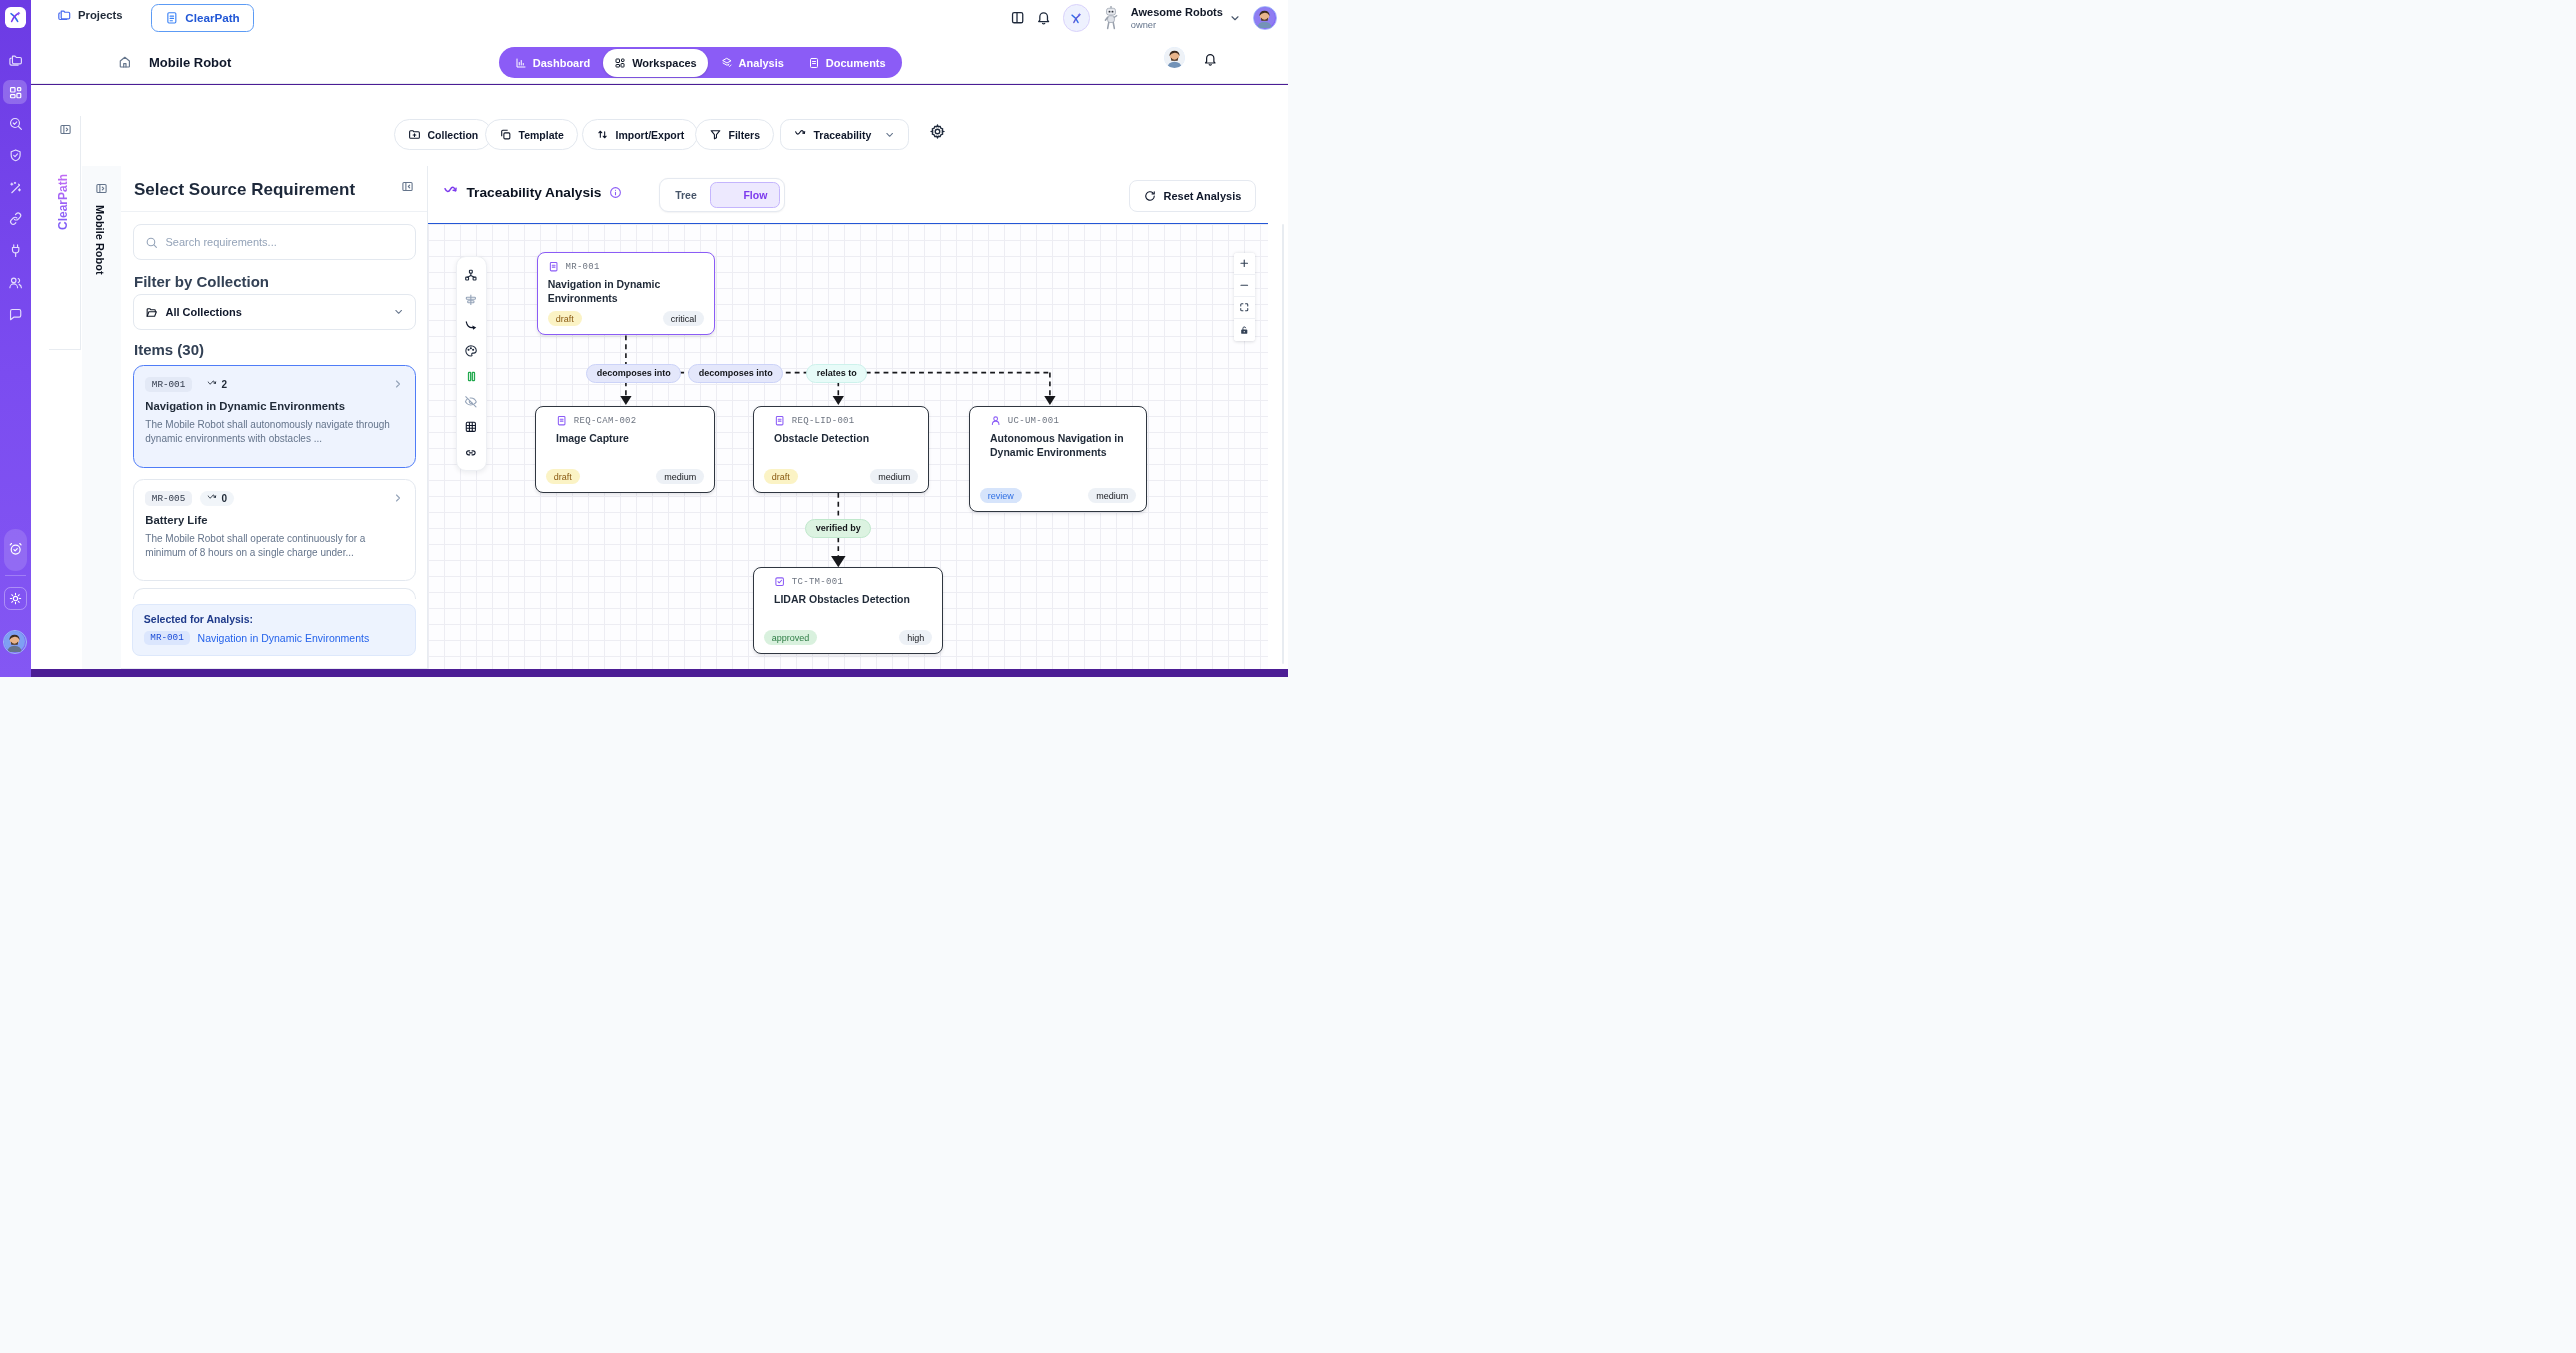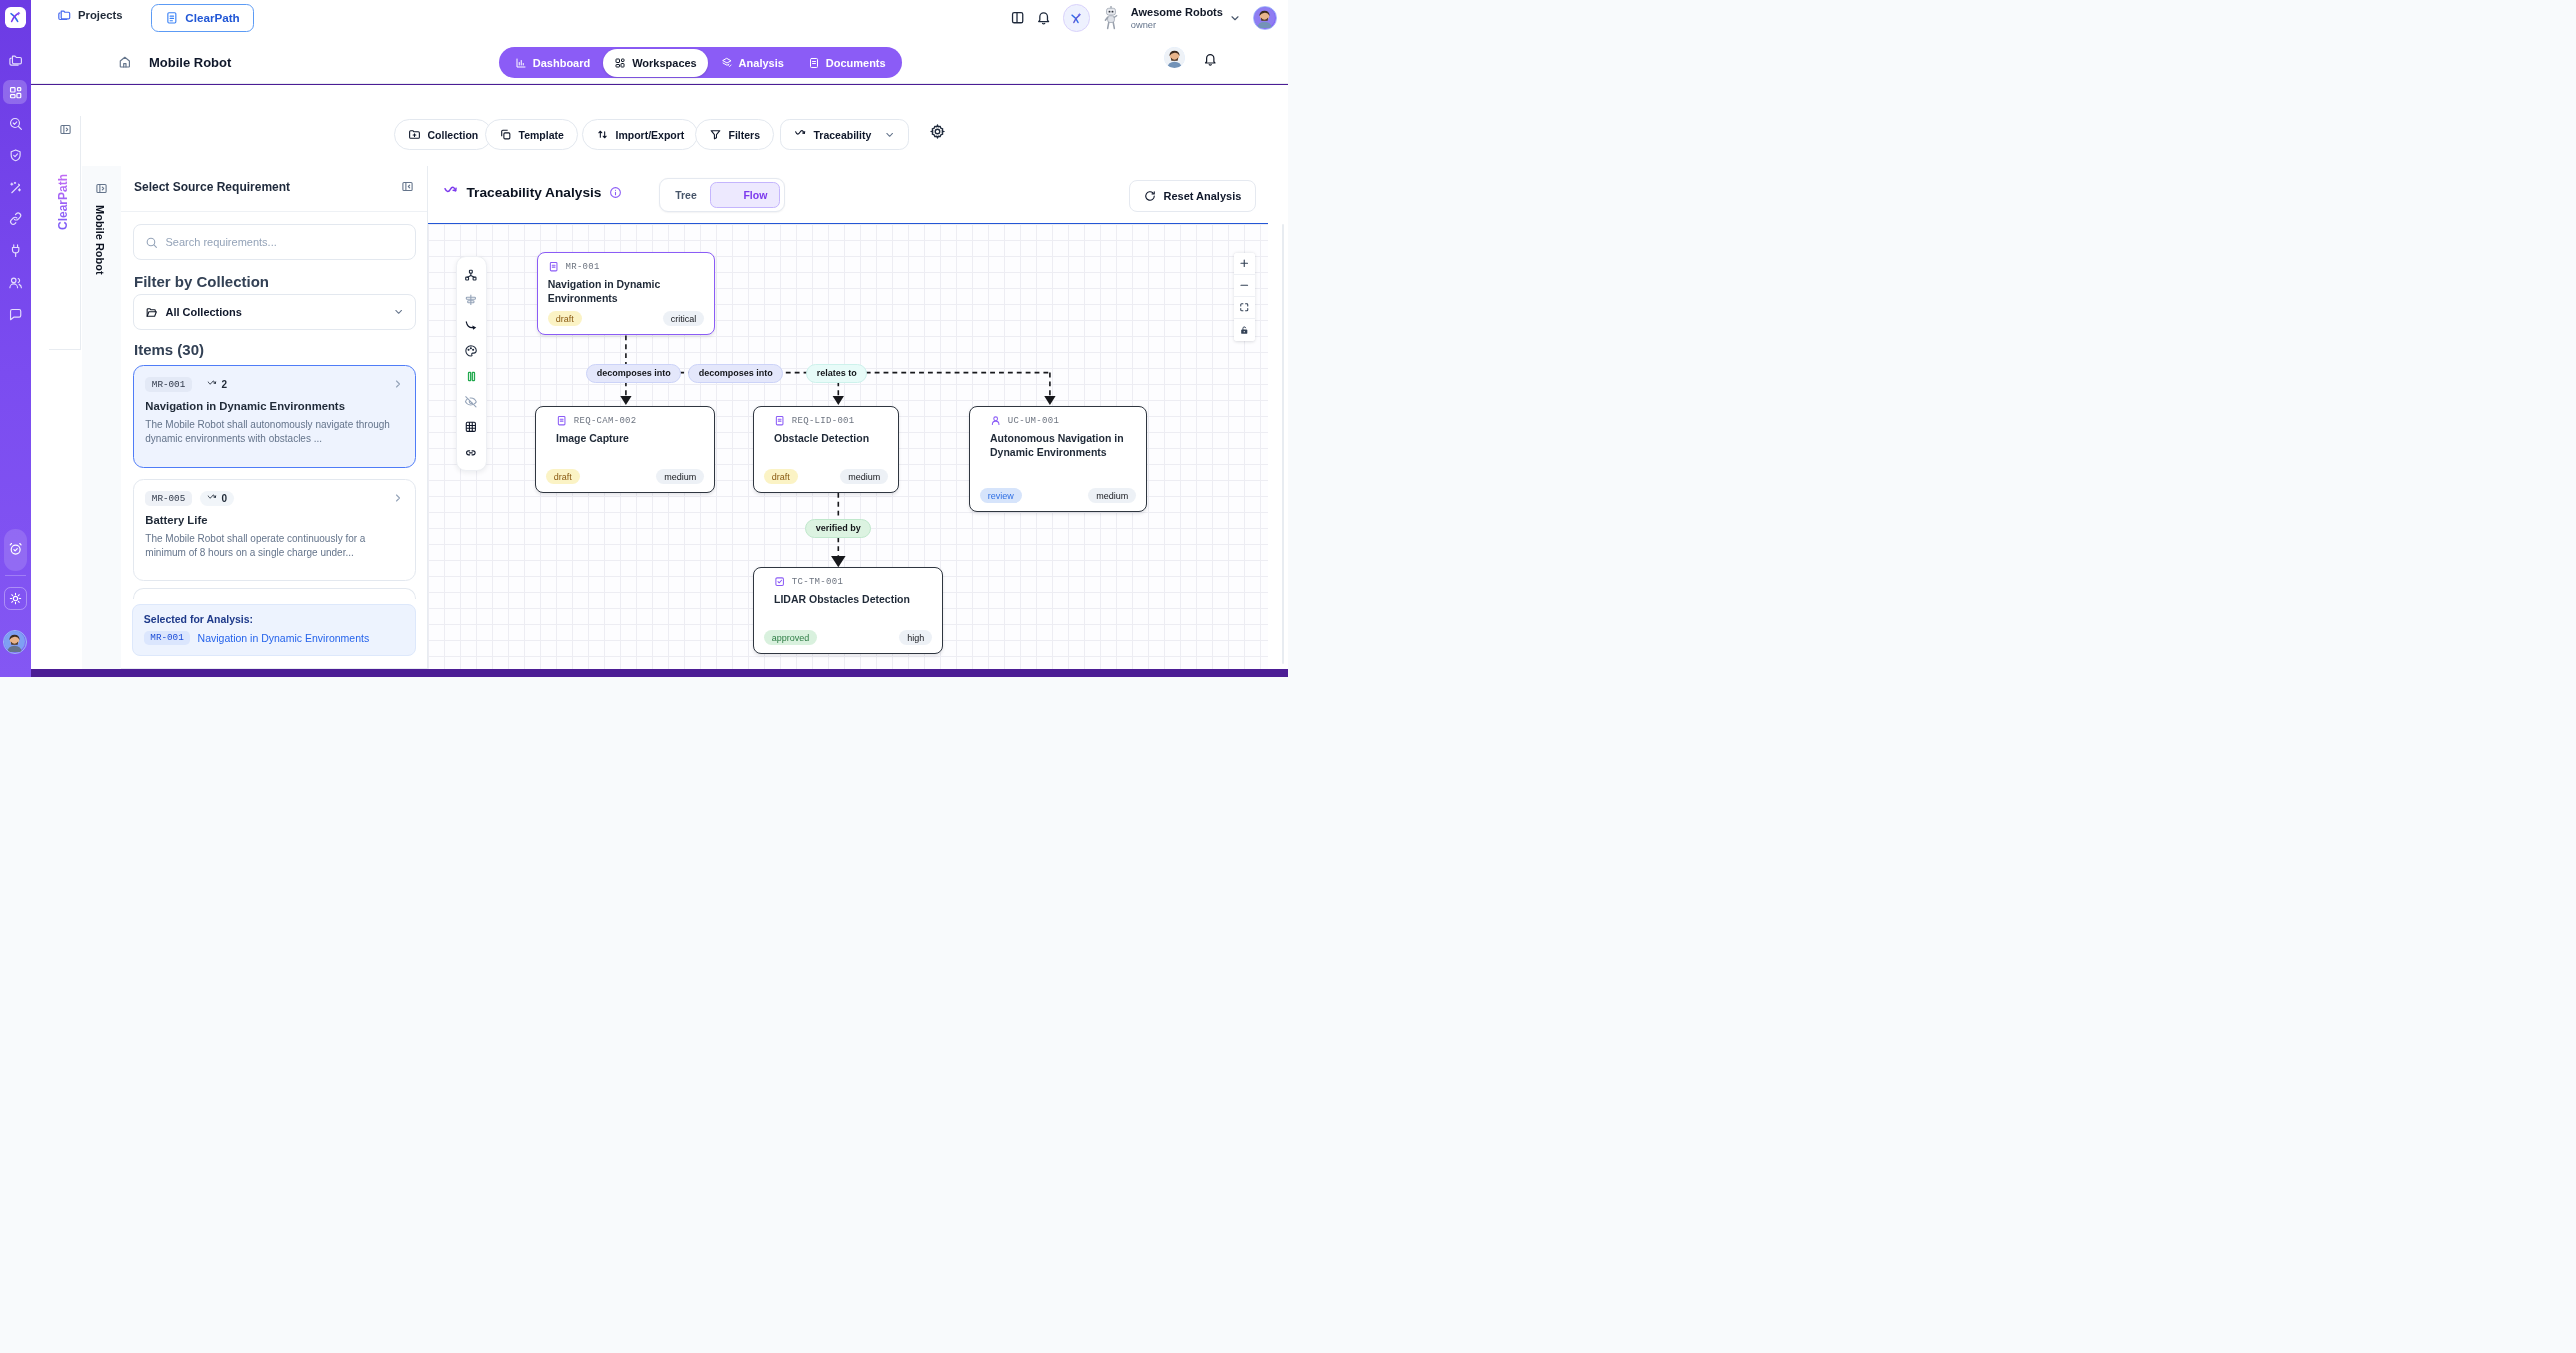--- a/index.html
+++ b/index.html
@@ -76,21 +76,21 @@
     background:linear-gradient(180deg,#7b5cf7,#c26bf5); -webkit-background-clip:text;
     background-clip:text; color:transparent; }
   .strip2 { position:absolute; left:51px; top:81px; width:40px; height:503px; background:#f8fafc;
     border-right:0.8px solid #e8ecf1; }
   .strip2 .expand { position:absolute; left:13px; top:16px; color:#64748b; cursor:pointer; }
   .mr-vtext { position:absolute; left:12px; top:39px; font-size:11px; font-weight:700; color:#0b1220; }
 
   
   .source-panel { position:absolute; left:90px; top:81px; width:307px; height:503px; background:#fff;
     border-right:0.8px solid #e8ecf1; border-bottom:0.8px solid #e8ecf1; }
-  .sp-title { position:absolute; left:13px; top:13.7px; font-size:12px; font-weight:700; color:#1e293b; }
+  .sp-title { position:absolute; left:13px; top:13.7px; font-size:17px; font-weight:700; color:#1e293b; }
   .sp-collapse { position:absolute; right:13px; top:13.7px; color:#64748b; cursor:pointer; }
   .sp-hdiv { position:absolute; left:0; top:45px; width:100%; height:0.8px; background:#eef1f5; }
   .sp-search { position:absolute; left:12px; top:58px; width:283px; height:36px; border:0.8px solid #e3e8ef;
     border-radius:8px; display:flex; align-items:center; gap:8px; padding:0 10.5px; background:#fff; }
   .sp-search input { border:0; outline:0; flex:1; font-size:11px; color:#334155;
     font-family:"Liberation Sans",sans-serif; background:transparent; }
   .sp-search input::placeholder { color:#94a3b8; }
   .sp-label { position:absolute; left:13px; font-size:15px; font-weight:700; color:#334155; }
   .sp-dd { position:absolute; left:12px; top:128px; width:283px; height:36px; border:0.8px solid #e3e8ef;
     border-radius:8px; display:flex; align-items:center; gap:8px; padding:0 10.5px; background:#fff;
@@ -627,21 +627,21 @@
               </svg>
             <span class="nd-id mono">REQ-CAM-002</span>
           </div>
           <div class="nd-title">Image Capture</div>
           <div class="nd-badges">
             <span class="pill b-draft">draft</span>
             <span class="pill b-gray">medium</span>
           </div>
         </div>
 
-        <div class="node node--child" style="left:325px;top:182px;width:146px;height:87px">
+        <div class="node node--child" style="left:325px;top:182px;width:176px;height:87px">
           <div class="nd-top">
             <svg width="11.3" height="11.3" viewBox="0 0 24 24" fill="none" stroke="#8b5cf6" stroke-width="2.2" stroke-linecap="round" stroke-linejoin="round">
                 <rect x="5" y="3" width="14" height="18" rx="2"></rect>
                 <path d="M9 9h6M9 13h6"></path>
               </svg>
             <span class="nd-id mono">REQ-LID-001</span>
           </div>
           <div class="nd-title">Obstacle Detection</div>
           <div class="nd-badges">
             <span class="pill b-draft">draft</span>

